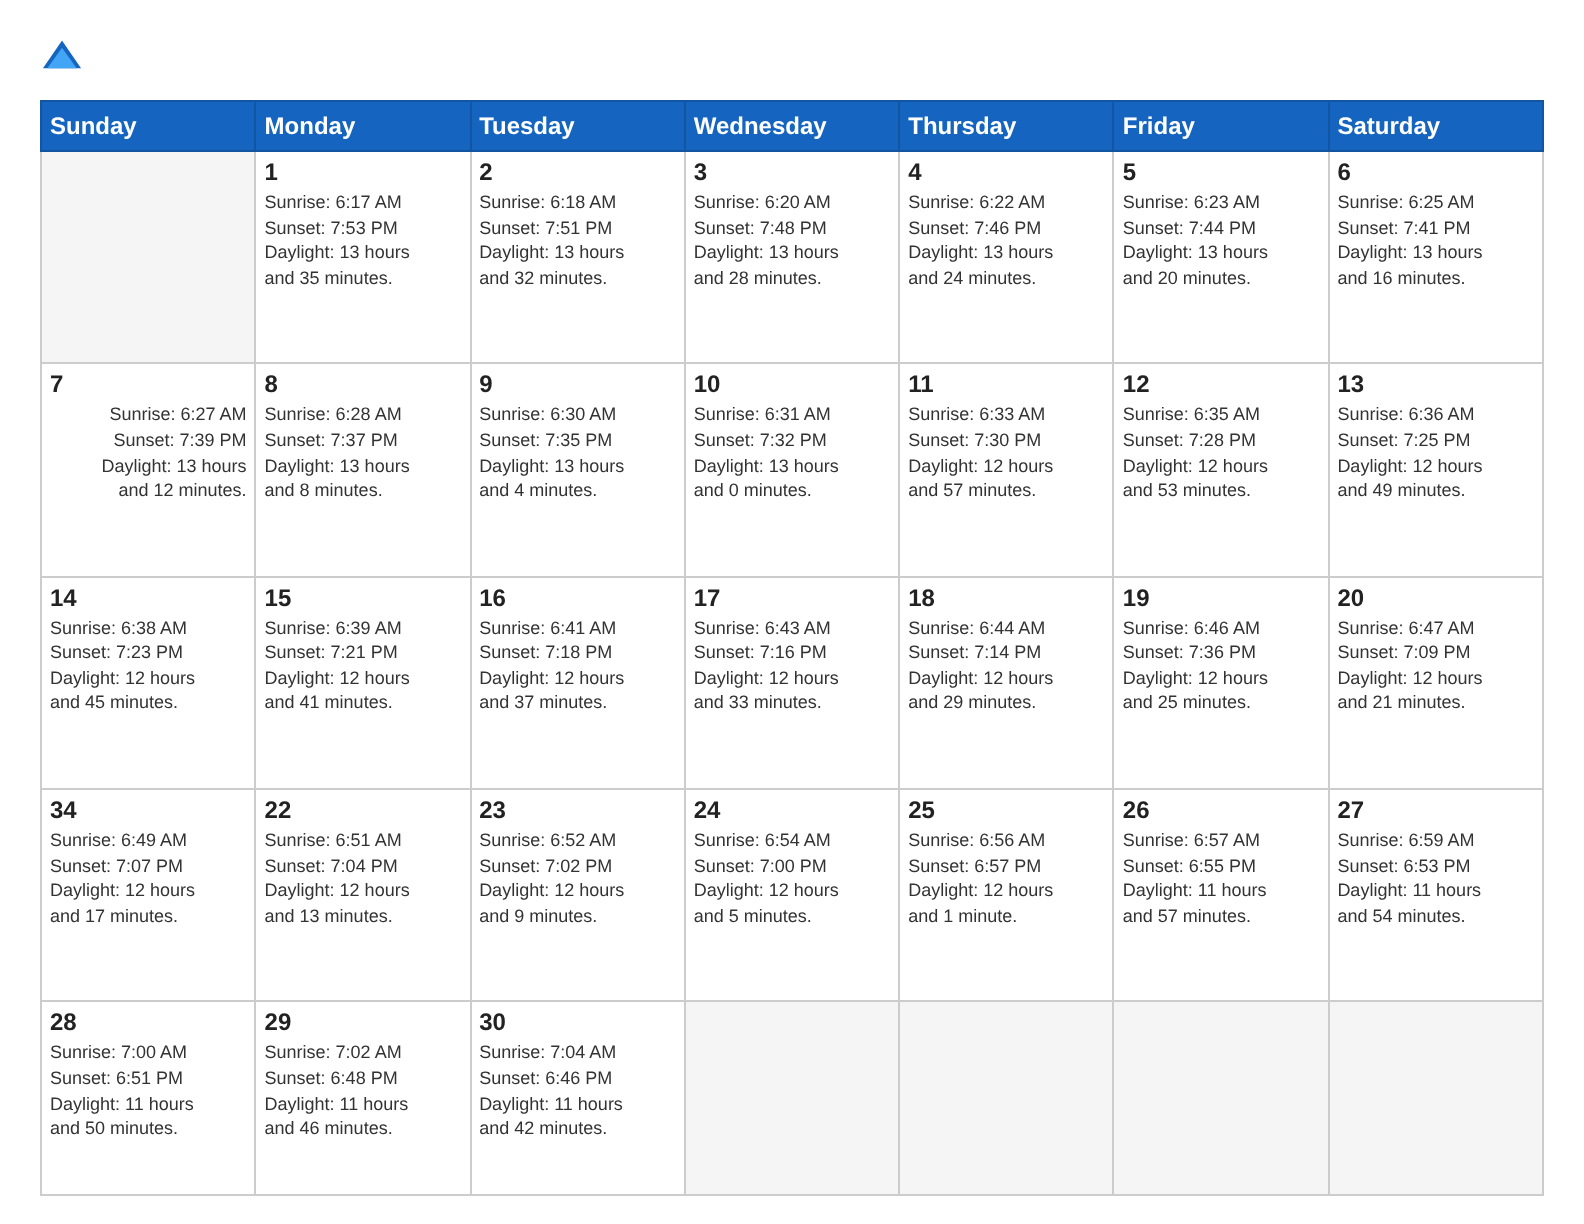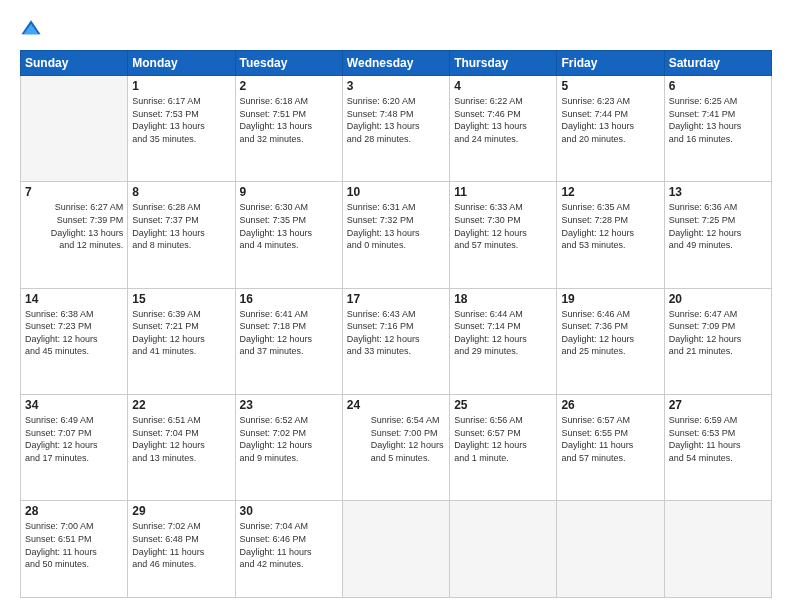--- a/index.html
+++ b/index.html
@@ -304,21 +304,21 @@
           </td>
           <td>
             <span class="day-number">23</span>
             <div class="day-info" style="white-space: pre-line;">Sunrise: 6:52 AM
 Sunset: 7:02 PM
 Daylight: 12 hours
 and 9 minutes.</div>
           </td>
           <td>
             <span class="day-number">24</span>
-            <div class="day-info" style="white-space: pre-line; margin-left: 24px;">Sunrise: 6:54 AM
+            <div class="day-info" style="white-space: pre-line;">Sunrise: 6:54 AM
 Sunset: 7:00 PM
 Daylight: 12 hours
 and 5 minutes.</div>
           </td>
           <td>
             <span class="day-number">25</span>
             <div class="day-info" style="white-space: pre-line;">Sunrise: 6:56 AM
 Sunset: 6:57 PM
 Daylight: 12 hours
 and 1 minute.</div>

